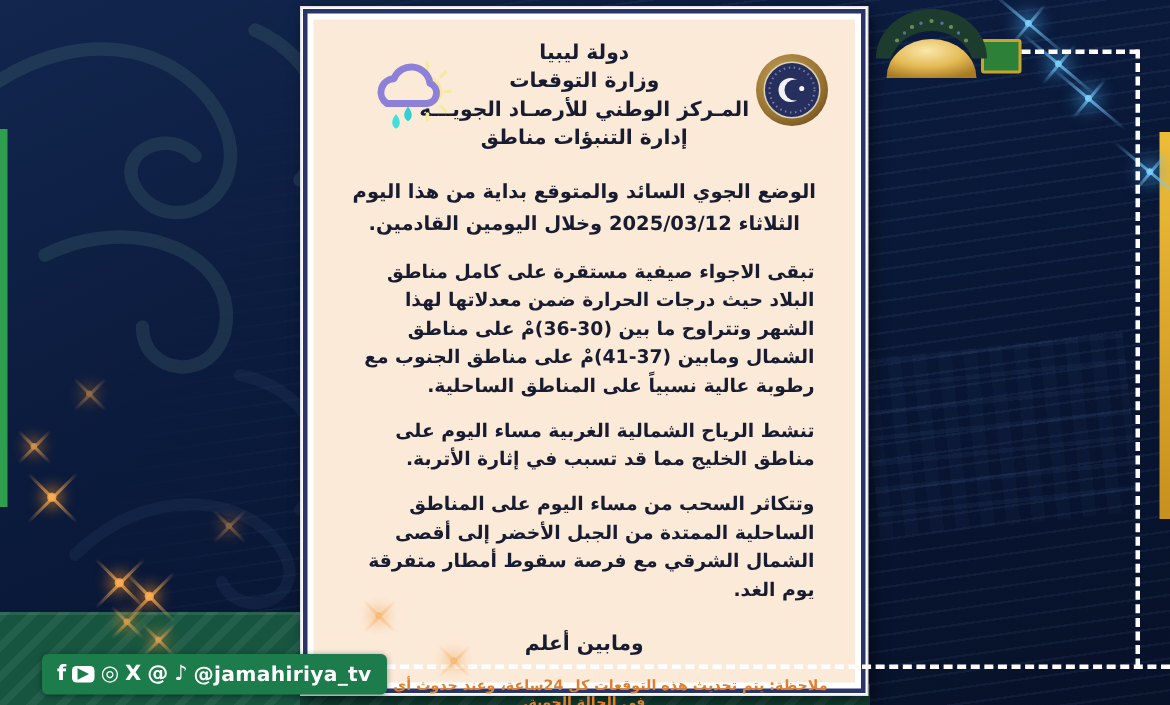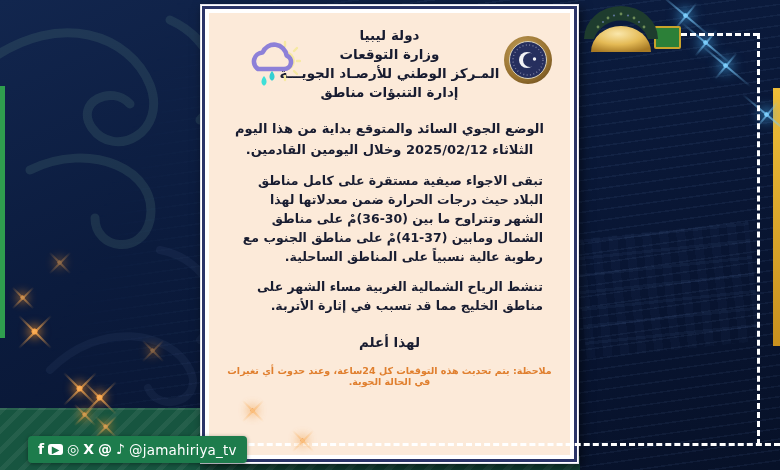--- a/index.html
+++ b/index.html
@@ -69,21 +69,21 @@
     text-align-last:right;}
   .closing{font-weight:bold;font-size:13.5px;text-align:center;margin-top:19px;}
   .note{font-weight:bold;font-size:9.5px;color:#e07f2e;text-align:center;margin-top:15px;padding:0 14px;}
   
   .social{position:absolute;left:28px;top:436px;height:27px;z-index:8;display:flex;align-items:center;
     gap:4px;padding:0 10px;background:#1d7c4c;border-radius:4px;color:#fff;
     box-shadow:0 1px 4px rgba(0,0,0,.4);}
   .sicon{font-weight:bold;font-size:14px;line-height:27px;}
   .sicon.yt{font-size:10px;background:#fff;color:#1d7c4c;border-radius:3px;width:15px;height:11px;
     display:flex;align-items:center;justify-content:center;line-height:11px;}
-  .handle{font-weight:normal;font-size:13.5px;letter-spacing:.2px;direction:ltr;}
+  .handle{font-weight:bold;font-size:13.5px;letter-spacing:.2px;direction:ltr;}
 </style>
 </head>
 <body>
 
 <div class="stage">
 
   <div class="streaks"></div>
   <div class="dash-rows"></div>
 
   <svg class="ornament" style="left:0;top:0;width:270px;height:260px;" viewBox="0 0 270 260">
@@ -194,24 +194,25 @@
         <circle cx="27" cy="25" r="7" fill="#262f5e"></circle>
         <circle cx="31.5" cy="24" r="1.7" fill="#f2f2f6"></circle>
       </svg>
 
       <div class="h-line">دولة ليبيا</div>
       <div class="h-line">وزارة التوقعات</div>
       <div class="h-line">المـركز الوطني للأرصـاد الجويـــة</div>
       <div class="h-line">إدارة التنبؤات مناطق</div>
     </div>
 
-    <div class="intro">الوضع الجوي السائد والمتوقع بداية من هذا اليوم الثلاثاء 2025/02/12 وخلال اليومين القادمين.</div>
+    <div class="intro">الوضع الجوي السائد والمتوقع بداية من هذا اليوم الثلاثاء 2025/03/12 وخلال اليومين القادمين.</div>
     <div class="para">تبقى الاجواء صيفية مستقرة على كامل مناطق البلاد حيث درجات الحرارة ضمن معدلاتها لهذا الشهر وتتراوح ما بين (30-36)مْ على مناطق الشمال ومابين (37-41)مْ على مناطق الجنوب مع رطوبة عالية نسبياً على المناطق الساحلية.</div>
-    <div class="para">تنشط الرياح الشمالية الغربية مساء الشهر على مناطق الخليج مما قد تسبب في إثارة الأتربة.</div>
-    <div class="closing">لهذا أعلم</div>
+    <div class="para">تنشط الرياح الشمالية الغربية مساء اليوم على مناطق الخليج مما قد تسبب في إثارة الأتربة.</div>
+    <div class="para">وتتكاثر السحب من مساء اليوم على المناطق الساحلية الممتدة من الجبل الأخضر إلى أقصى الشمال الشرقي مع فرصة سقوط أمطار متفرقة يوم الغد.</div>
+    <div class="closing">ومابين أعلم</div>
     <div class="note">ملاحظة: يتم تحديث هذه التوقعات كل 24ساعة، وعند حدوث أي تغيرات في الحالة الجوية.</div>
 
    </div>
         </div>
       </div>
   </div>
 
   <div class="social">
     <span class="sicon">f</span>
     <span class="sicon yt">▶</span>

